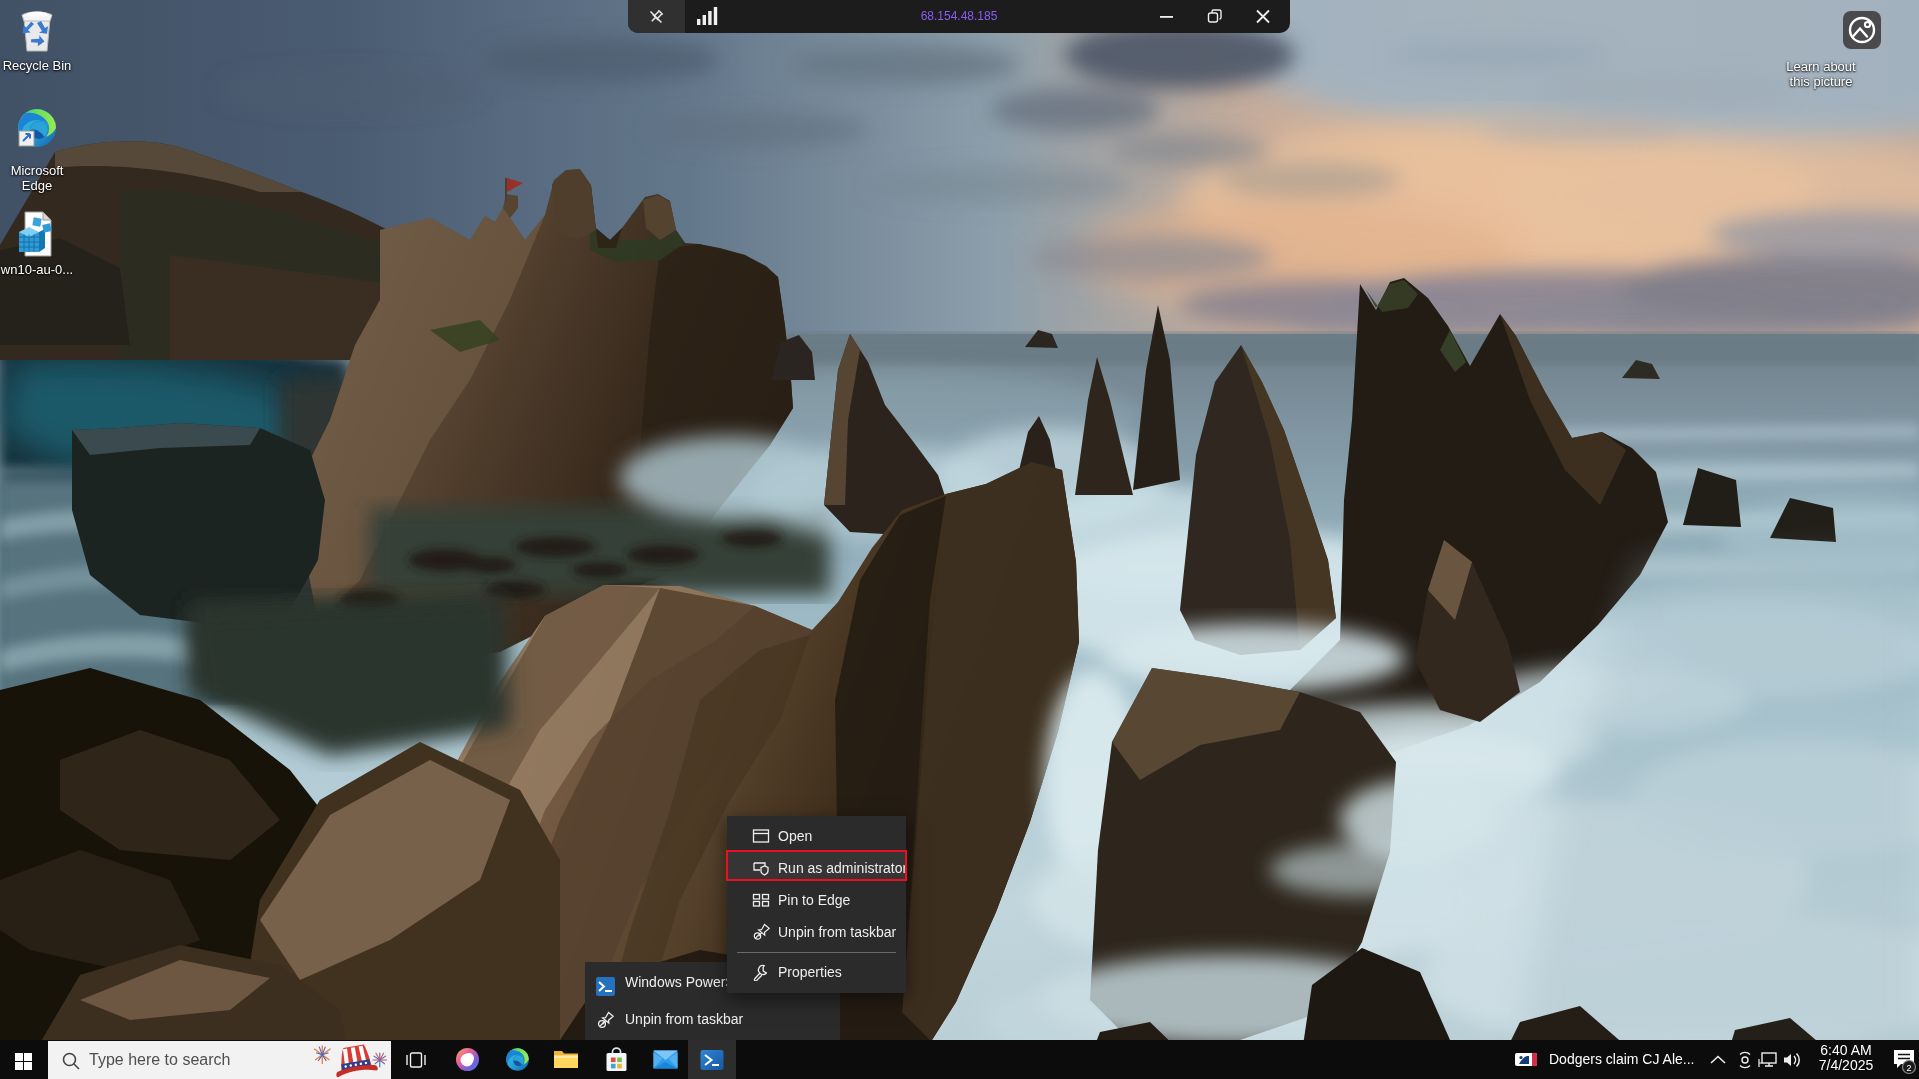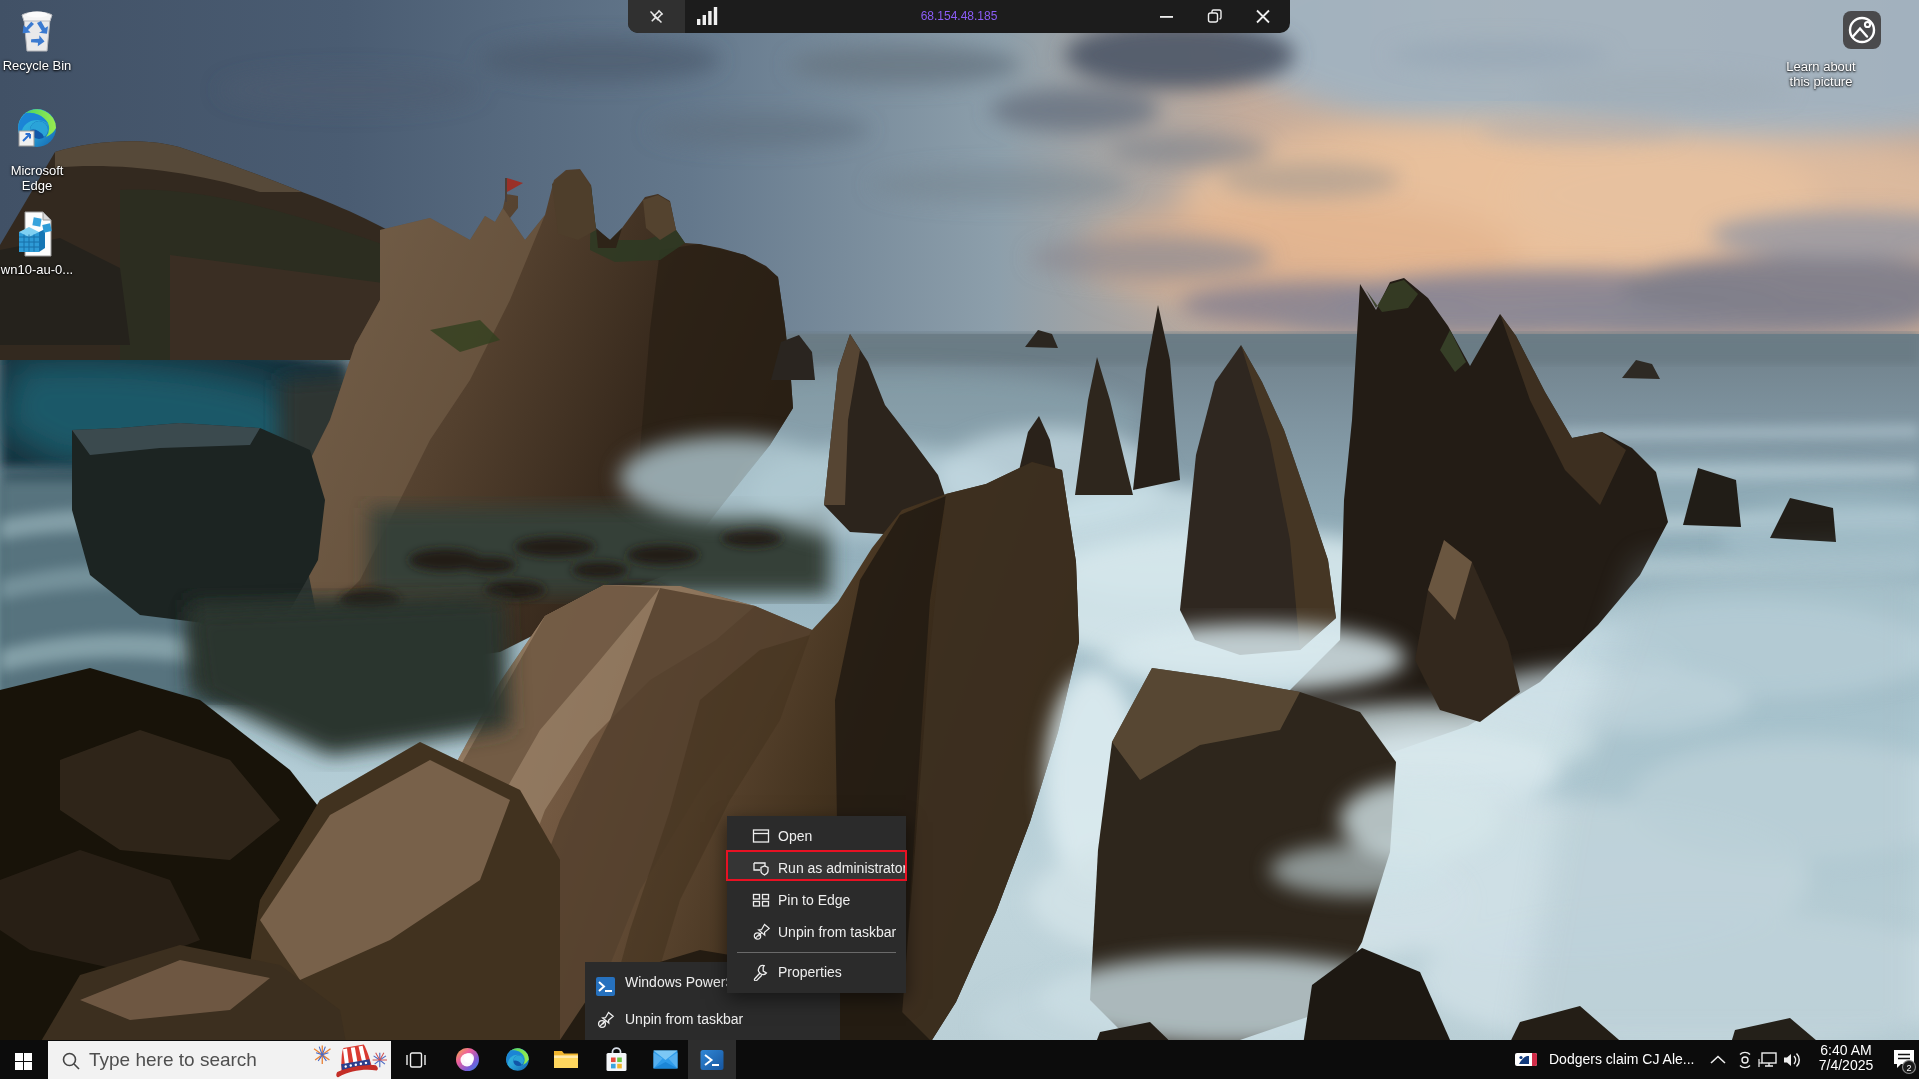--- a/index.html
+++ b/index.html
@@ -18,21 +18,21 @@
   #cmenu{position:absolute;left:727px;top:816px;width:179px;height:177px;background:#2b2b2b;
     box-shadow:0 6px 18px rgba(0,0,0,.5);}
   .mi{position:absolute;left:0;width:179px;height:32px;color:#eee;font-size:14px;margin-left:13px;}
   .mi .ic{position:absolute;left:12px;top:7px;width:18px;height:18px;}
   .mi .tx{position:absolute;left:38px;top:0;line-height:32px;white-space:nowrap;}
   #jlist{position:absolute;left:585px;top:962px;width:255px;height:78px;background:#2b2b2b;}
   .ji{position:absolute;color:#eee;font-size:14px;}
   
   #taskbar{position:absolute;left:0;top:1040px;width:1919px;height:39px;background:#0c0c0c;}
   #searchbox{position:absolute;left:48px;top:1px;width:343px;height:38px;background:#f2f2f2;}
-  #searchtext{position:absolute;left:41px;top:0;height:38px;line-height:38px;color:#4f4f4f;font-size:19px;}
+  #searchtext{position:absolute;left:41px;top:0;height:38px;line-height:38px;color:#4f4f4f;font-size:16px;}
   #clock{position:absolute;left:1812px;top:1043px;width:68px;text-align:center;color:#fff;font-size:14px;line-height:15px;}
   #news{position:absolute;left:1549px;top:0;height:39px;line-height:39px;color:#fff;font-size:14px;}
 </style>
 </head>
 <body>
 <div id="stage">
 <svg id="wall" width="1919" height="1079" viewBox="0 0 1919 1079">
 <defs>
   <linearGradient id="sky" x1="0" y1="0" x2="1" y2="0">
     <stop offset="0" stop-color="#415166"></stop>

